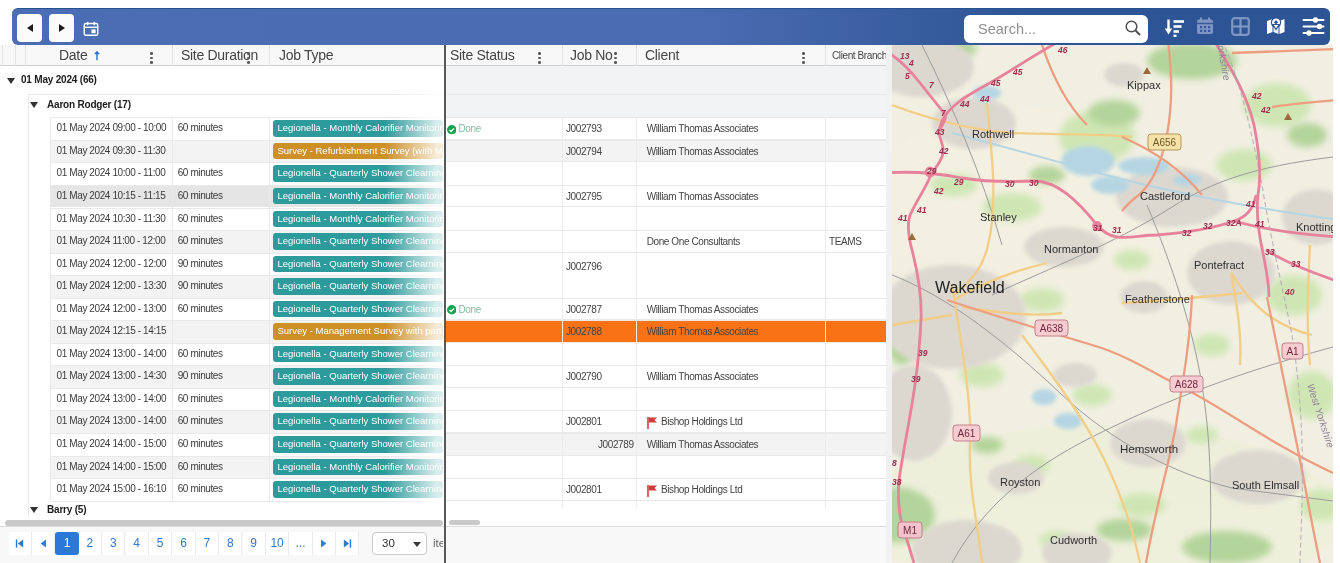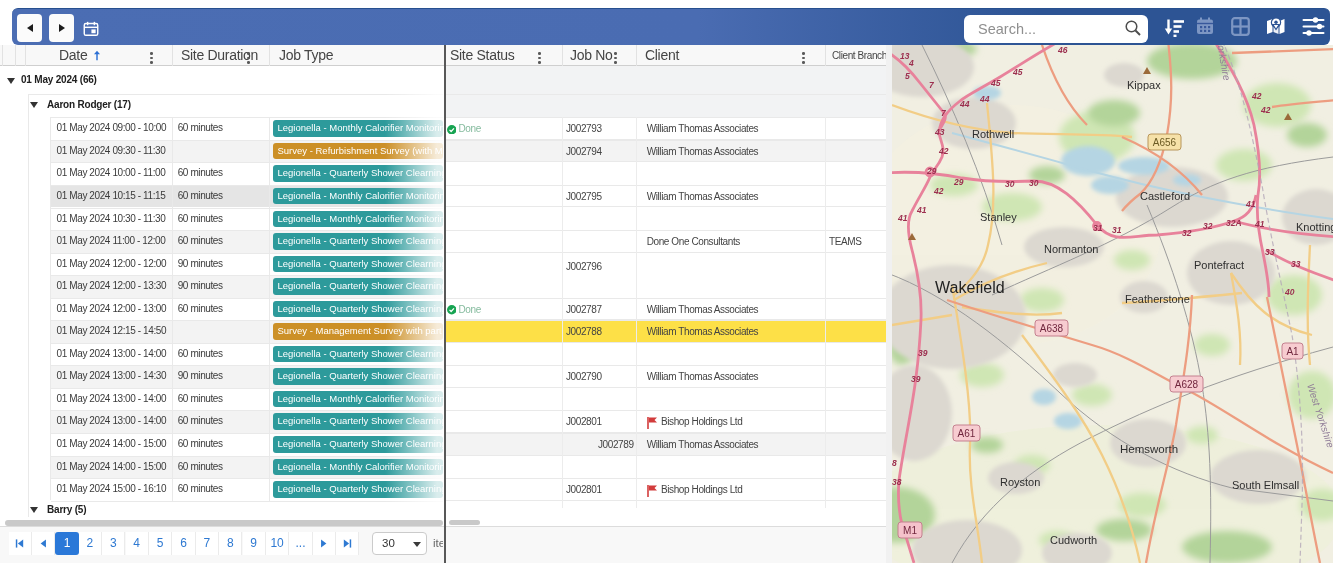--- a/index.html
+++ b/index.html
@@ -194,21 +194,21 @@
 <div class="chip teal">Legionella - Quarterly Shower Clearning</div>
 </div>
 <div class="hl" style="left:51px;top:275.15px;width:392px;"></div>
 <div class="abs" style="left:51px;top:297.70px;width:392px;height:22.55px;background:#ffffff;">
 <div class="cell" style="left:5.6px;top:0;">01 May 2024 12:00 - 13:00</div>
 <div class="cell" style="left:126.7px;top:0;">60 minutes</div>
 <div class="chip teal">Legionella - Quarterly Shower Clearning</div>
 </div>
 <div class="hl" style="left:51px;top:297.70px;width:392px;"></div>
 <div class="abs" style="left:51px;top:320.25px;width:392px;height:22.55px;background:#f3f3f3;">
-<div class="cell" style="left:5.6px;top:0;">01 May 2024 12:15 - 14:50</div>
+<div class="cell" style="left:5.6px;top:0;">01 May 2024 12:15 - 14:15</div>
 <div class="chip oran">Survey - Management Survey with part Remedial works</div>
 </div>
 <div class="hl" style="left:51px;top:320.25px;width:392px;"></div>
 <div class="abs" style="left:51px;top:342.80px;width:392px;height:22.55px;background:#ffffff;">
 <div class="cell" style="left:5.6px;top:0;">01 May 2024 13:00 - 14:00</div>
 <div class="cell" style="left:126.7px;top:0;">60 minutes</div>
 <div class="chip teal">Legionella - Quarterly Shower Clearning</div>
 </div>
 <div class="hl" style="left:51px;top:342.80px;width:392px;"></div>
 <div class="abs" style="left:51px;top:365.35px;width:392px;height:22.55px;background:#f3f3f3;">
@@ -276,21 +276,21 @@
 </div>
 <div class="abs" style="left:445px;top:297.70px;width:441px;height:22.55px;background:#ffffff;border-top:1px solid #e9e9e9;border-bottom:1px solid #e9e9e9;">
 <svg style="position:absolute;left:1.5px;top:6.5px;" width="9.5" height="9.5" viewBox="0 0 12 12">
       <circle cx="6" cy="6" r="6" fill="#17a452"></circle>
       <path d="M3.2,6.2 L5.2,8.2 L8.8,4.2" stroke="#fff" stroke-width="1.6" fill="none"></path>
     </svg>
 <div class="cell" style="left:13.5px;top:0;color:#85bb9e;">Done</div>
 <div class="cell" style="left:121px;top:0;color:#444;">J002787</div>
 <div class="cell" style="left:201.7px;top:0;color:#444;">William Thomas Associates</div>
 </div>
-<div class="abs" style="left:445px;top:320.25px;width:441px;height:22.55px;background:#fde047;border-top:1px solid #e9e9e9;border-bottom:1px solid #e9e9e9;">
+<div class="abs" style="left:445px;top:320.25px;width:441px;height:22.55px;background:#f97316;border-top:1px solid #e9e9e9;border-bottom:1px solid #e9e9e9;">
 <div class="cell" style="left:121px;top:0;color:#444;">J002788</div>
 <div class="cell" style="left:201.7px;top:0;color:#444;">William Thomas Associates</div>
 </div>
 <div class="abs" style="left:445px;top:365.35px;width:441px;height:22.55px;background:#ffffff;border-top:1px solid #e9e9e9;border-bottom:1px solid #e9e9e9;">
 <div class="cell" style="left:121px;top:0;color:#444;">J002790</div>
 <div class="cell" style="left:201.7px;top:0;color:#444;">William Thomas Associates</div>
 </div>
 <div class="abs" style="left:445px;top:410.45px;width:441px;height:22.55px;background:#ffffff;border-top:1px solid #e9e9e9;border-bottom:1px solid #e9e9e9;">
 <div class="cell" style="left:121px;top:0;color:#444;">J002801</div>
 <svg style="position:absolute;left:201.7px;top:6px;" width="11" height="12" viewBox="0 0 11 12">

